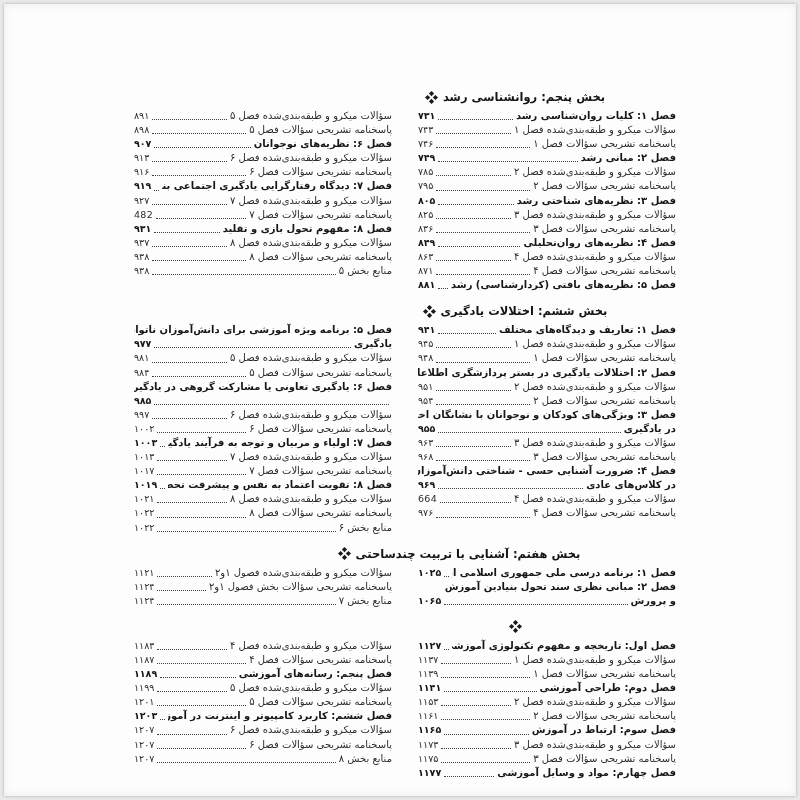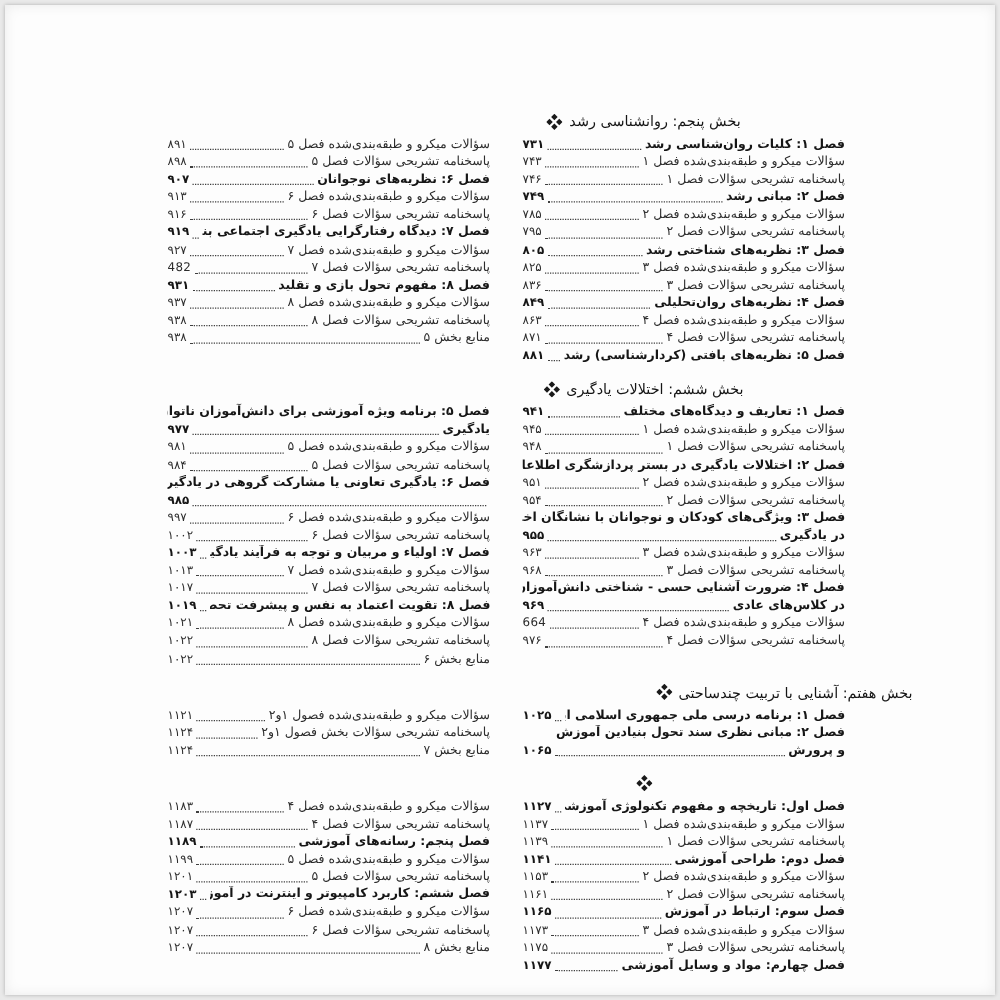--- a/index.html
+++ b/index.html
@@ -1,22 +1,22 @@
 <!DOCTYPE html>
 <html lang="fa"><head>
 <meta charset="utf-8">
 <style>
   html,body{margin:0;padding:0;width:800px;height:800px;overflow:hidden;background:#e9e9e9;}
   .scan{position:absolute;inset:4px;background:#fdfdfd;box-shadow:inset 0 0 10px rgba(0,0,0,.08), 0 0 3px rgba(0,0,0,.25);}
   .content{position:absolute;left:130px;top:84px;width:542px;font-family:"DejaVu Sans",sans-serif;color:#2c2c2c;}
   .toc-section{margin-bottom:10px;}
   .sec-header{display:flex;direction:ltr;justify-content:center;align-items:center;gap:5px;
-    font-size:11.5px;font-weight:normal;color:#151515;height:18px;margin-bottom:3px;
+    font-size:11.5px;font-weight:bold;color:#151515;height:18px;margin-bottom:3px;
     transform:translateX(110px);}
-  .toc-section:nth-of-type(3) .sec-header{transform:translateX(54px);justify-content:flex-end;}
+  .toc-section:nth-of-type(3) .sec-header{transform:translateX(54px);}
   .orn{display:inline-flex;align-items:center;}
   .orn svg{display:block;}
   .cols{display:flex;direction:rtl;gap:26px;}
   .col{width:258px;line-height:14.1px;font-size:10px;}
   .entry{display:flex;direction:rtl;align-items:baseline;height:14.1px;}
   .entry .t{white-space:nowrap;overflow:hidden;flex:0 1 auto;}
   .entry .dots{flex:1 1 0;min-width:5px;border-bottom:1px dotted #3f3f3f;margin:0 3px;align-self:flex-end;margin-bottom:3px;}
   .entry .num{white-space:nowrap;font-size:9.5px;letter-spacing:.3px;}
   .line1{direction:rtl;height:14.1px;white-space:nowrap;overflow:hidden;text-align:right;}
   .b, .entry.b .t, .entry.b .num{font-weight:bold;color:#161616;}

